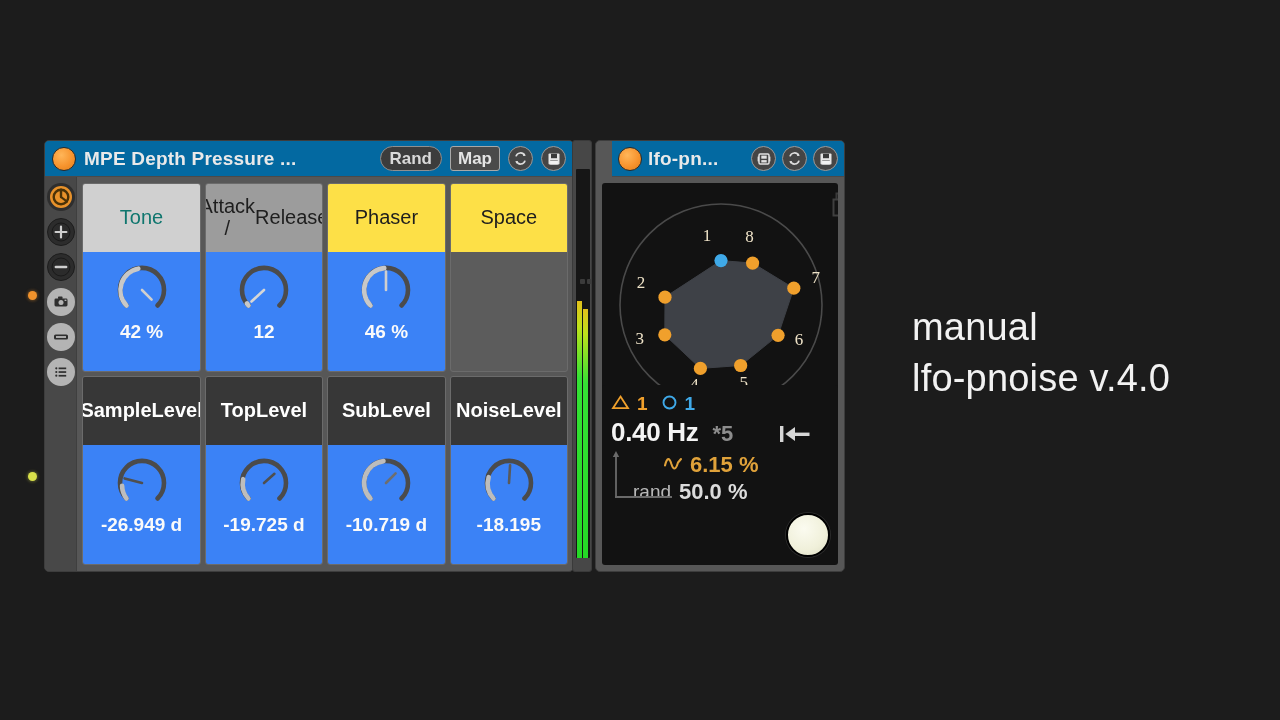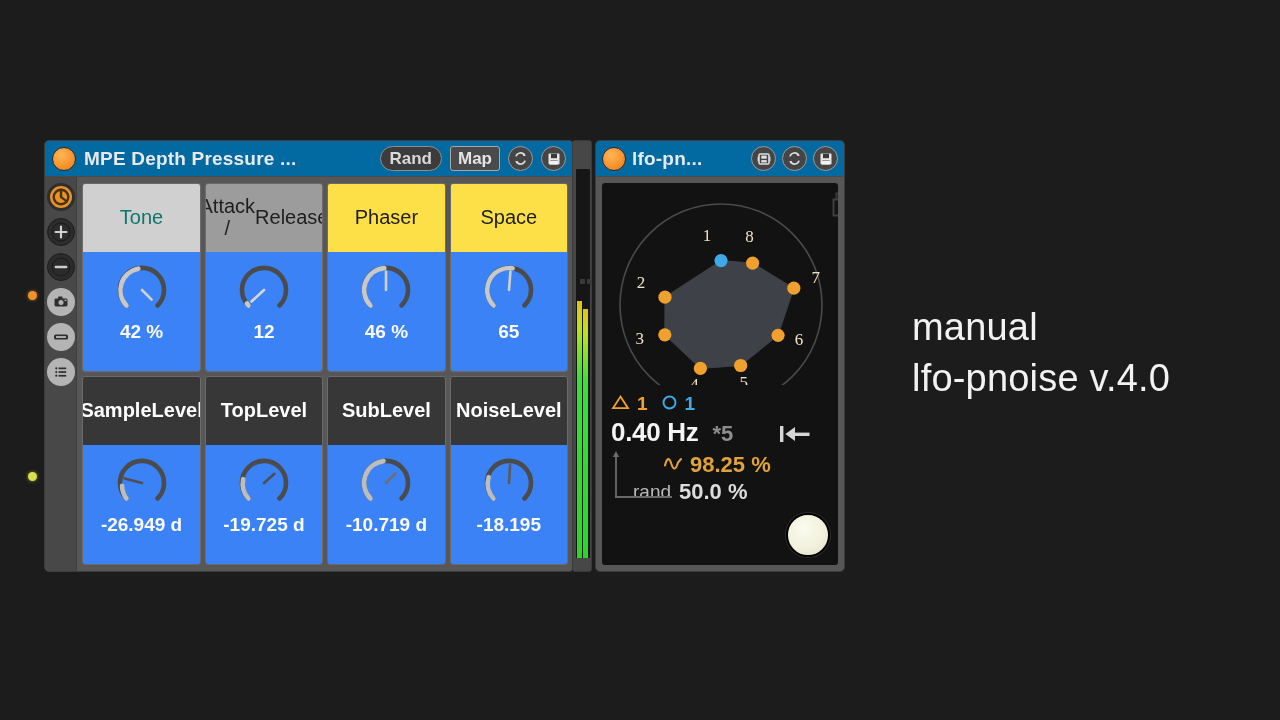--- a/index.html
+++ b/index.html
@@ -167,21 +167,21 @@
   #meter-fill-r { left: 7px; }
   .meter-grad {
     position: absolute; left: 0; right: 0; bottom: 0; top: 0;
     background: linear-gradient(to top, #25d926 0%, #35e235 70%, #bfe21c 90%, #e3c11c 100%);
   }
 
   
   
   
   #device-lfo { left: 595px; top: 140px; width: 250px; height: 432px; }
-  #device-lfo .dev-title-bar { padding: 16px 6px; gap: 6px; }
+  #device-lfo .dev-title-bar { padding: 16px 6px; gap: 6px; margin-left: 16px; }
   #device-lfo .dev-name { font-size: 19px; }
 
   .lfo-canvas {
     margin: 6px;
     height: 226px;
     background: #121212;
     border-radius: 3px;
     position: relative;
     overflow: hidden;
   }
@@ -357,30 +357,20 @@
                 <path d="M13.5 44.5 A22 22 0 0 1 27.3 7.1" fill="none" stroke="#c8c8c8" stroke-width="4.6" stroke-linecap="round"></path>
                 <line x1="29" y1="29" x2="29" y2="10.5" stroke="#cfcfcf" stroke-width="2.6" stroke-linecap="round"></line>
               </svg>
             </div>
             <div class="knob-val">46 %</div>
           </div>
         </div>
 
         <div class="param-cell">
           <div class="param-head light">Space</div>
-          <div class="knob-area">
-            <div class="knob">
-              <svg width="58" height="58" viewBox="0 0 58 58">
-                <path d="M13.5 44.5 A22 22 0 1 1 44.5 44.5" fill="none" stroke="#4b4b4b" stroke-width="4.6" stroke-linecap="round"></path>
-                <path d="M13.5 44.5 A22 22 0 0 1 32.5 7.3" fill="none" stroke="#c8c8c8" stroke-width="4.6" stroke-linecap="round"></path>
-                <line x1="29" y1="29" x2="30.4" y2="10.6" stroke="#cfcfcf" stroke-width="2.6" stroke-linecap="round"></line>
-              </svg>
-            </div>
-            <div class="knob-val">65</div>
-          </div>
         </div>
 
         <div class="param-cell">
           <div class="param-head dark">
               <span style="display:block">Sample</span>
               <span style="display:block">Level</span>
             </div>
           <div class="knob-area">
             <div class="knob">
               <svg width="58" height="58" viewBox="0 0 58 58">
@@ -547,21 +537,21 @@
         <span class="hz-val">0.40 Hz</span>
         <span class="hz-mult">*5</span>
       </div>
 
       <div class="row-amt">
         <span>
           <svg width="20" height="16" viewBox="0 0 20 16">
             <path d="M2 10.5 C4 2 6.5 2.5 8.4 9 C10.3 15 12.6 15.5 15 7.5 L18 4" fill="none" stroke="#e0a23a" stroke-width="2.1" stroke-linecap="round"></path>
           </svg>
         </span>
-        <span class="amt-val">98.25 %</span>
+        <span class="amt-val">6.15 %</span>
       </div>
 
       <div class="row-rand">
         <span class="rand-lbl">rand</span>
         <span class="rand-val">50.0 %</span>
       </div>
 
       <div class="axes-deco">
         <svg width="68" height="54" viewBox="0 0 68 54">
           <path d="M6 50 L6 6" stroke="#6a6a6a" stroke-width="1.8"></path>

